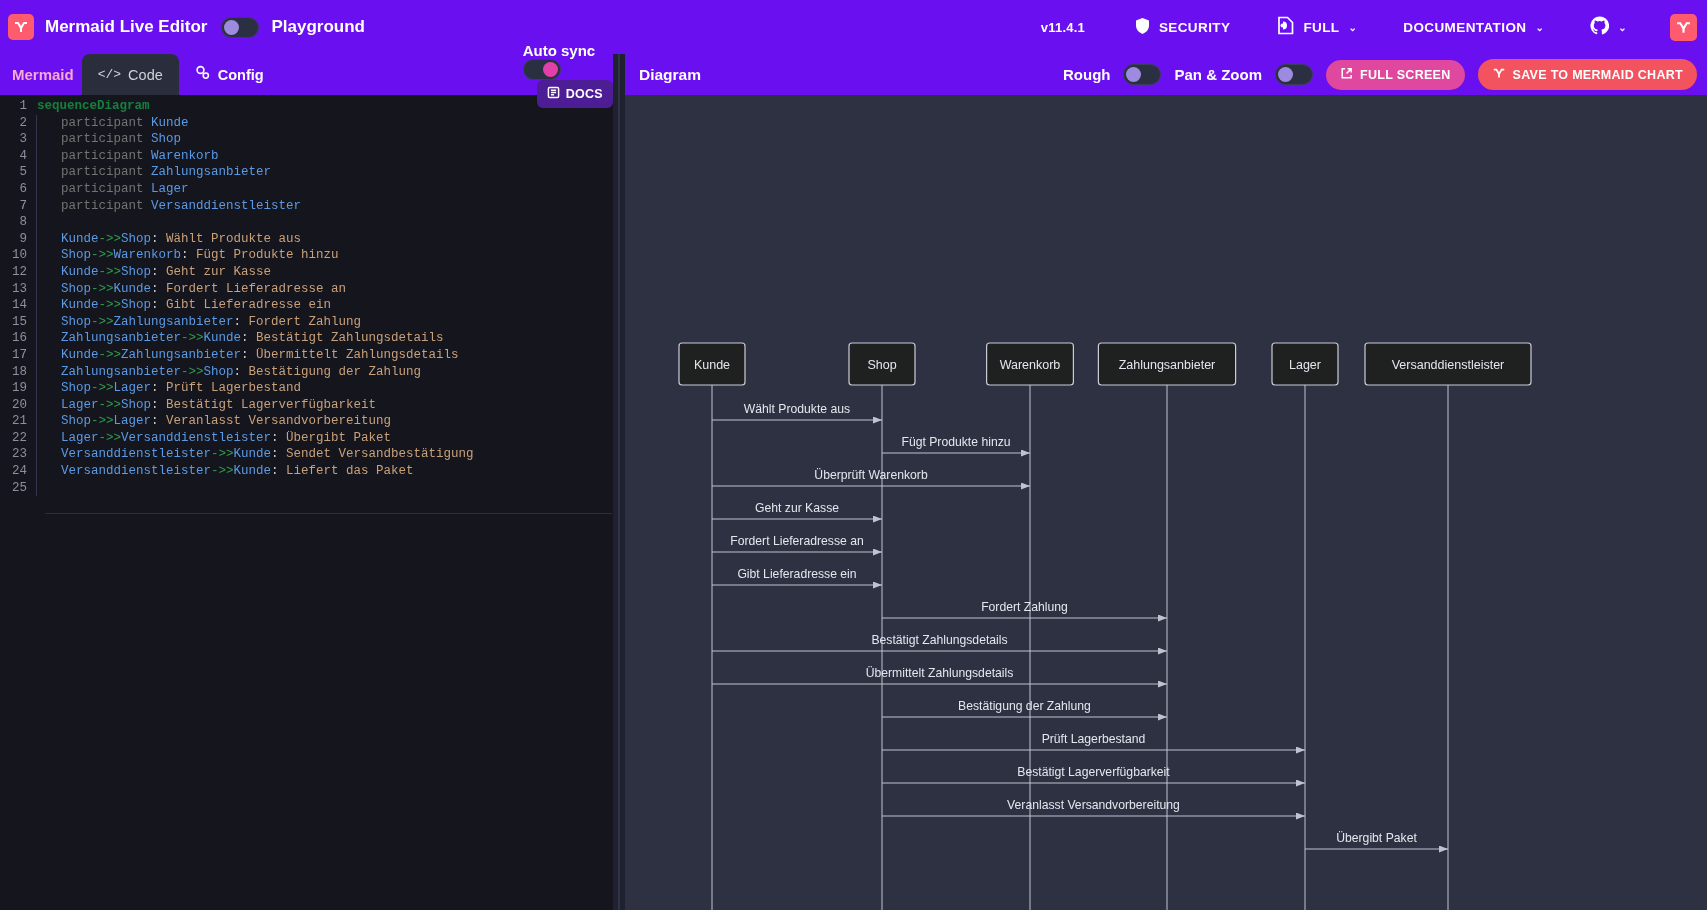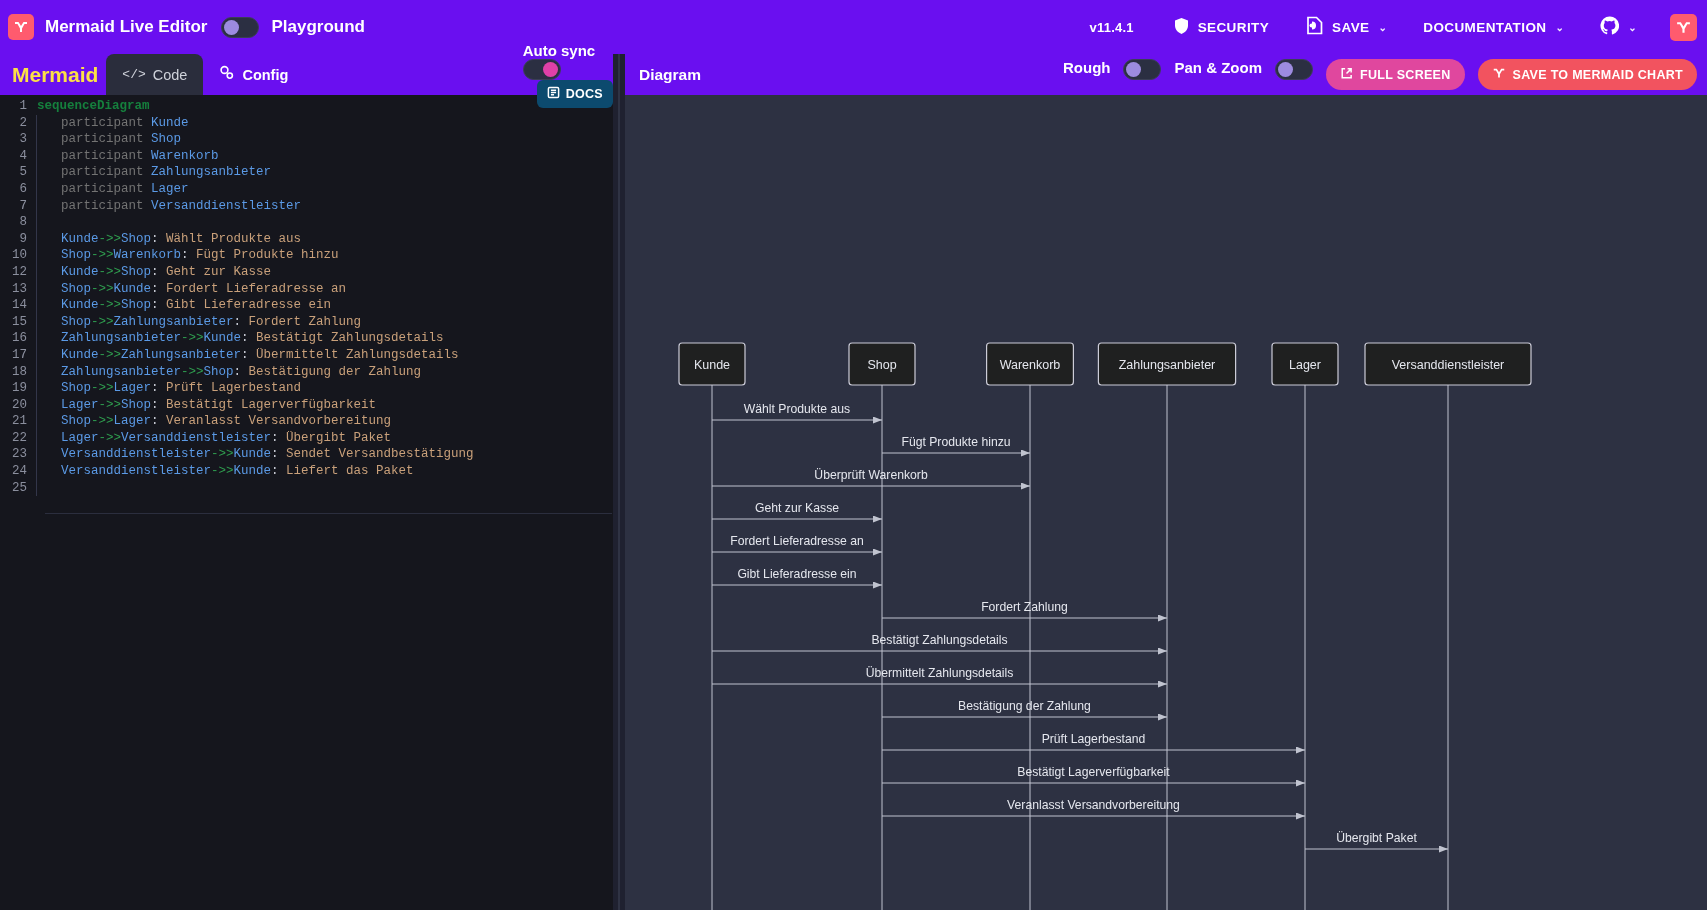--- a/index.html
+++ b/index.html
@@ -38,21 +38,21 @@
     position: absolute; top: 2px; width: 15px; height: 15px;
     border-radius: 50%;
   }
   .toggle.off .knob { left: 2px; background: #9d8be0; }
   .toggle.on .knob { right: 2px; background: #e040a8; }
   #playground-toggle { margin-left: 14px; }
   .playground-label {
     color:#fff; font-size:17px; font-weight:bold; margin-left:12px;
   }
   .nav-right {
-    margin-left: auto; display: flex; align-items: center; gap: 6px;
+    margin-left: auto; display: flex; align-items: center; gap: 16px;
   }
   .nav-version { color:#fff; font-size:13px; font-weight:bold; margin-right:18px; letter-spacing:.2px;}
   .nav-item {
     display:flex; align-items:center; gap:8px;
     color:#fff; font-size:13.5px; font-weight:bold;
     letter-spacing:.4px; padding: 6px 15px; cursor:pointer;
     white-space: nowrap;
   }
   .nav-caret { font-size: 10px; opacity:.95; margin-left:1px;}
   .nav-logo-btn {
@@ -68,33 +68,33 @@
     content:""; position:absolute; left:5px; top:0; width:2px; height:100%;
     background:#2f3344;
   }
   #right-pane { flex:1; height:100%; background:#f0abfc; position:relative; overflow:hidden;}
 
   
   #left-toolbar {
     height: 41px; background:#6a0ff0; display:flex; align-items:center;
     padding-left: 4px; position:relative; flex:0 0 auto; z-index:5;
   }
-  .tb-title { color:#fde047; font-weight:bold; font-size:21px; padding:0 8px;}
+  .tb-title { color:#f9a8d4; font-weight:bold; font-size:15px; padding:0 8px;}
   .tab {
     display:flex;align-items:center;gap:7px;
     height:41px; padding:0 16px; font-size:14.5px; cursor:pointer;
   }
   .tab.active { background:#2a2d3c; color:#cfd2da; border-radius:8px 8px 0 0;}
   .tab.inactive { color:#fff; font-weight:bold;}
   .tab .mono{font-family:"Liberation Mono",monospace;font-size:13px;}
   .tb-right { margin-left:auto; display:flex; align-items:flex-start; padding-right:0px;flex-direction:column;}
   .autosync-label{color:#fff;font-size:15px;font-weight:bold;margin-right:10px;}
   .docs-btn{
     display:flex;align-items:center;gap:6px;
-    background:#0c4a6e; color:#fff; font-size:12.5px; font-weight:bold;
+    background:#4c1d95; color:#fff; font-size:12.5px; font-weight:bold;
     border-radius:6px; padding:6px 10px; margin-left:14px; cursor:pointer;
     letter-spacing:.3px; white-space:nowrap;
   }
 
   
   #editor {
     flex:1; position:relative; background:#15161d; overflow:hidden;
     font-family:"Liberation Mono", monospace; font-size:12.5px; line-height:16.6px;
   }
   #code-rows{ padding-top:3px; }
@@ -114,21 +114,21 @@
   #editor-underline{
     position:absolute; left:45px; right:1px; top: 400px; height:1px; background:#2b2e3e;
   }
 
   
   #right-toolbar{
     height:41px; background:#6a0ff0; display:flex;align-items:center;
     padding:0 10px 0 14px; position:relative; z-index:4;
   }
   .rt-title{color:#fff;font-weight:bold;font-size:15.5px;}
-  .rt-right{margin-left:auto;display:flex;gap:13px;}
+  .rt-right{margin-left:auto;display:flex;align-items:center;gap:13px;}
   .rt-label{color:#fff;font-size:15px;font-weight:bold;}
   .pill{
     display:flex;align-items:center;gap:7px;border-radius:16px;
     font-size:12.5px;font-weight:bold;color:#fff;padding:7px 14px;cursor:pointer;
     letter-spacing:.3px; white-space:nowrap;
   }
   .pill.fullscreen{ background:#e0479e; }
   .pill.save{ background:#f2535f; }
 
   
@@ -164,21 +164,21 @@
     </div>
 
     <div class="nav-item">
       <span>
         <svg width="19" height="19" viewBox="0 0 19 19">
           <path d="M3 1.5 H11.5 L16.5 6.5 V17.5 H3 Z" fill="none" stroke="#fff" stroke-width="1.7"></path>
           <path d="M7 5.5 a4 4 0 0 1 0 8 Z" fill="#fff"></path>
           <circle cx="6.6" cy="9.5" r="2.1" fill="#fff"></circle>
         </svg>
       </span>
-      <span>SAVE</span>
+      <span>FULL</span>
       <span class="nav-caret">⌄</span>
     </div>
 
     <div class="nav-item">
       <span>DOCUMENTATION</span>
       <span class="nav-caret">⌄</span>
     </div>
 
     <div class="nav-item">
       <span>

